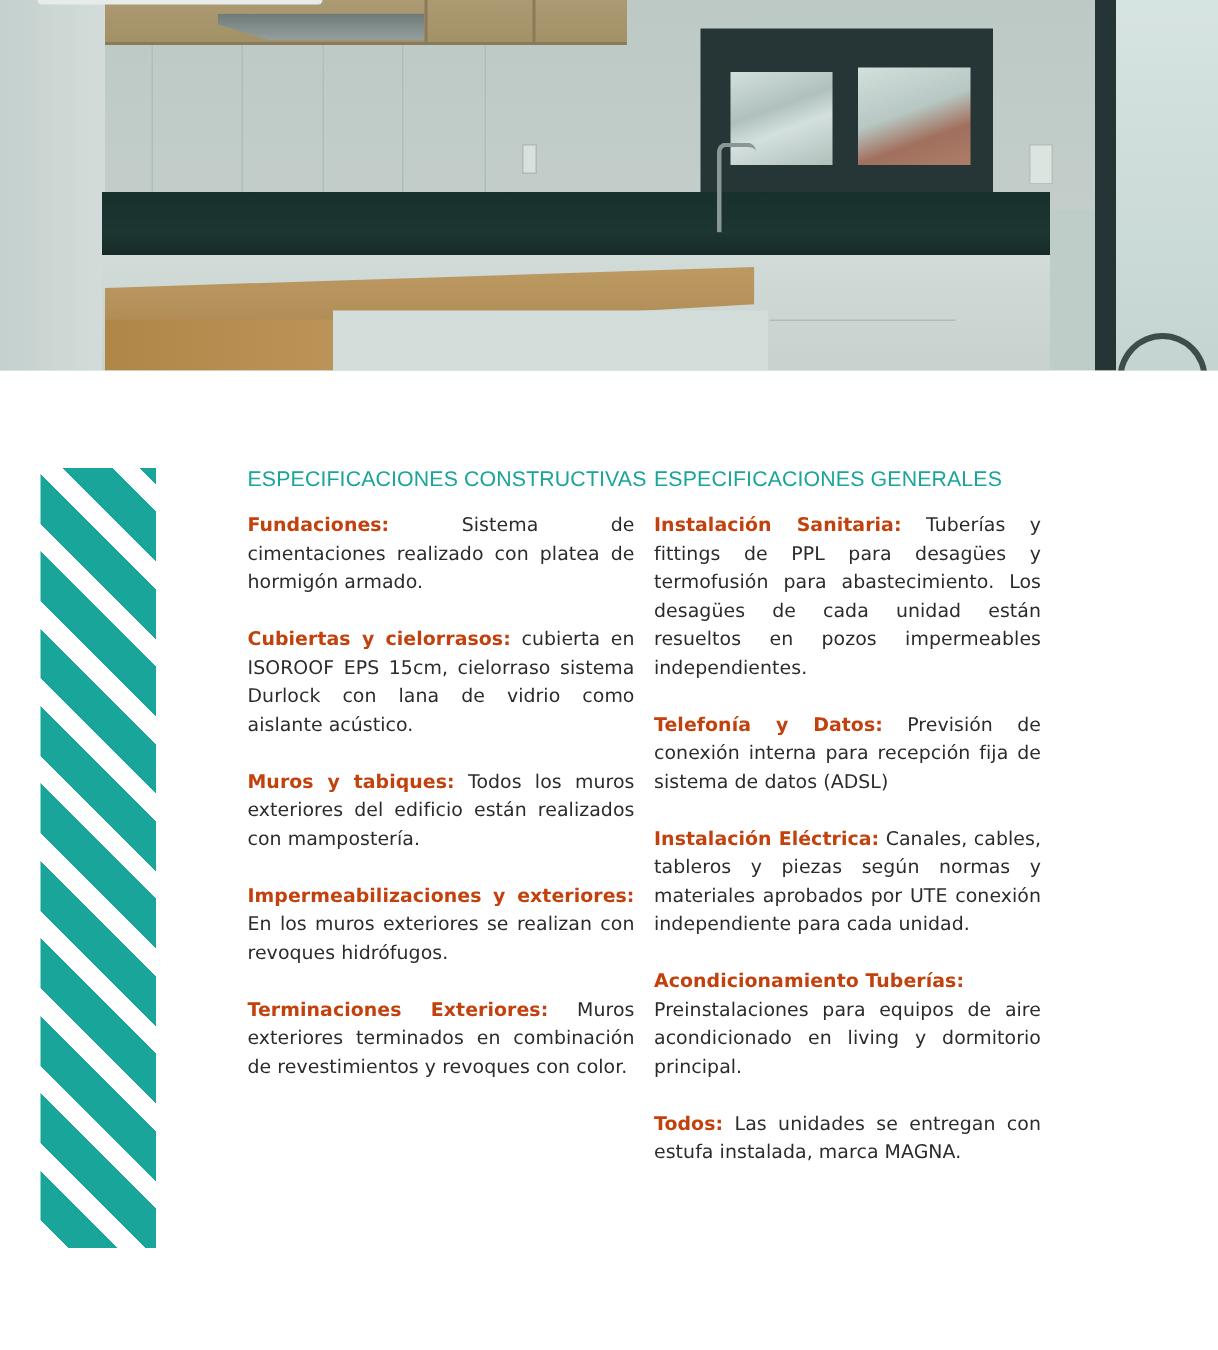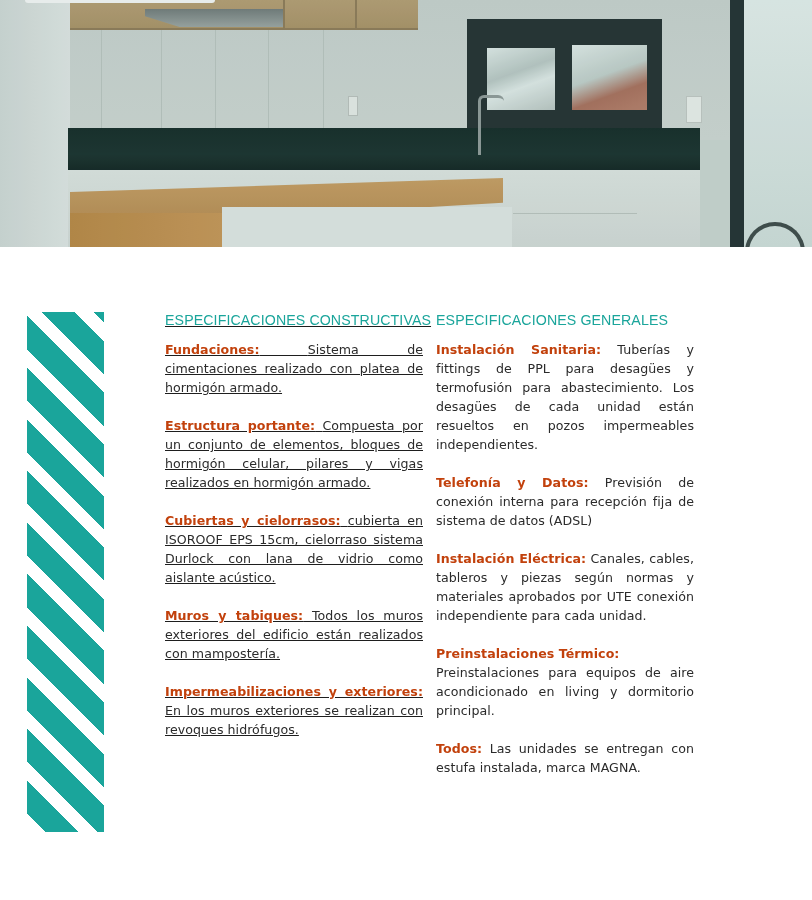--- a/index.html
+++ b/index.html
@@ -40,21 +40,21 @@
     .stripes {
       position: absolute; left: 27px; top: 312px; width: 77px; height: 520px;
       background: repeating-linear-gradient(45deg,
         #ffffff 0px, #ffffff 13px,
         #1aa59b 13px, #1aa59b 36.5px);
       background-position: 0 0;
     }
 
     
     .col { position: absolute; top: 311px; width: 258px; }
-    .col.left { left: 165px; text-decoration: underline; }
+    .col.left { left: 165px; }
     .col.right { left: 436px; }
     .col-heading {
       font-family: "Liberation Sans", sans-serif;
       font-size: 14.2px; color: #1aa59b; letter-spacing: 0.1px;
       height: 18px; line-height: 18px; margin-bottom: 11px; white-space: nowrap;
     }
     .spec {
       font-family: "DejaVu Sans", sans-serif;
       font-size: 12.6px; line-height: 19px; color: #2b2b2b;
       text-align: justify; margin-bottom: 19px; letter-spacing: 0.05px;
@@ -99,53 +99,53 @@
 <div class="stripes"></div>
 
 <div class="col left">
   <div class="col-heading">ESPECIFICACIONES CONSTRUCTIVAS</div>
 
   <p class="spec">
     <span class="spec-label">Fundaciones:</span>
     <span>Sistema de cimentaciones realizado con platea de hormigón armado.</span>
   </p>
   <p class="spec">
-    <span class="spec-label">Estructura portante:</span>
-    <span>Compuesta por un conjunto de elementos, bloques de hormigón celular, pilares y vigas realizados en hormigón armado.</span>
-  </p>
-  <p class="spec">
     <span class="spec-label">Cubiertas y cielorrasos:</span>
     <span>cubierta en ISOROOF EPS 15cm, cielorraso sistema Durlock con lana de vidrio como aislante acústico.</span>
   </p>
   <p class="spec">
     <span class="spec-label">Muros y tabiques:</span>
     <span>Todos los muros exteriores del edificio están realizados con mampostería.</span>
   </p>
   <p class="spec">
     <span class="spec-label">Impermeabilizaciones y exteriores:</span>
     <span>En los muros exteriores se realizan con revoques hidrófugos.</span>
+  </p>
+  <p class="spec">
+    <span class="spec-label">Terminaciones Exteriores:</span>
+    <span>Muros exteriores terminados en combinación de revestimientos y revoques con color.</span>
   </p>
 </div>
 
 <div class="col right">
   <div class="col-heading">ESPECIFICACIONES GENERALES</div>
 
   <p class="spec">
     <span class="spec-label">Instalación Sanitaria:</span>
     <span>Tuberías y fittings de PPL para desagües y termofusión para abastecimiento. Los desagües de cada unidad están resueltos en pozos impermeables independientes.</span>
   </p>
   <p class="spec">
     <span class="spec-label">Telefonía y Datos:</span>
     <span>Previsión de conexión interna para recepción fija de sistema de datos (ADSL)</span>
   </p>
   <p class="spec">
     <span class="spec-label">Instalación Eléctrica:</span>
     <span>Canales, cables, tableros y piezas según normas y materiales aprobados por UTE conexión independiente para cada unidad.</span>
   </p>
   <p class="spec block-label">
-    <span class="spec-label">Preinstalaciones Térmico:</span>
+    <span class="spec-label">Acondicionamiento Tuberías:</span>
     <span>Preinstalaciones para equipos de aire acondicionado en living y dormitorio principal.</span>
   </p>
   <p class="spec">
     <span class="spec-label">Todos:</span>
     <span>Las unidades se entregan con estufa instalada, marca MAGNA.</span>
   </p>
 </div>
 
 </body></html>

